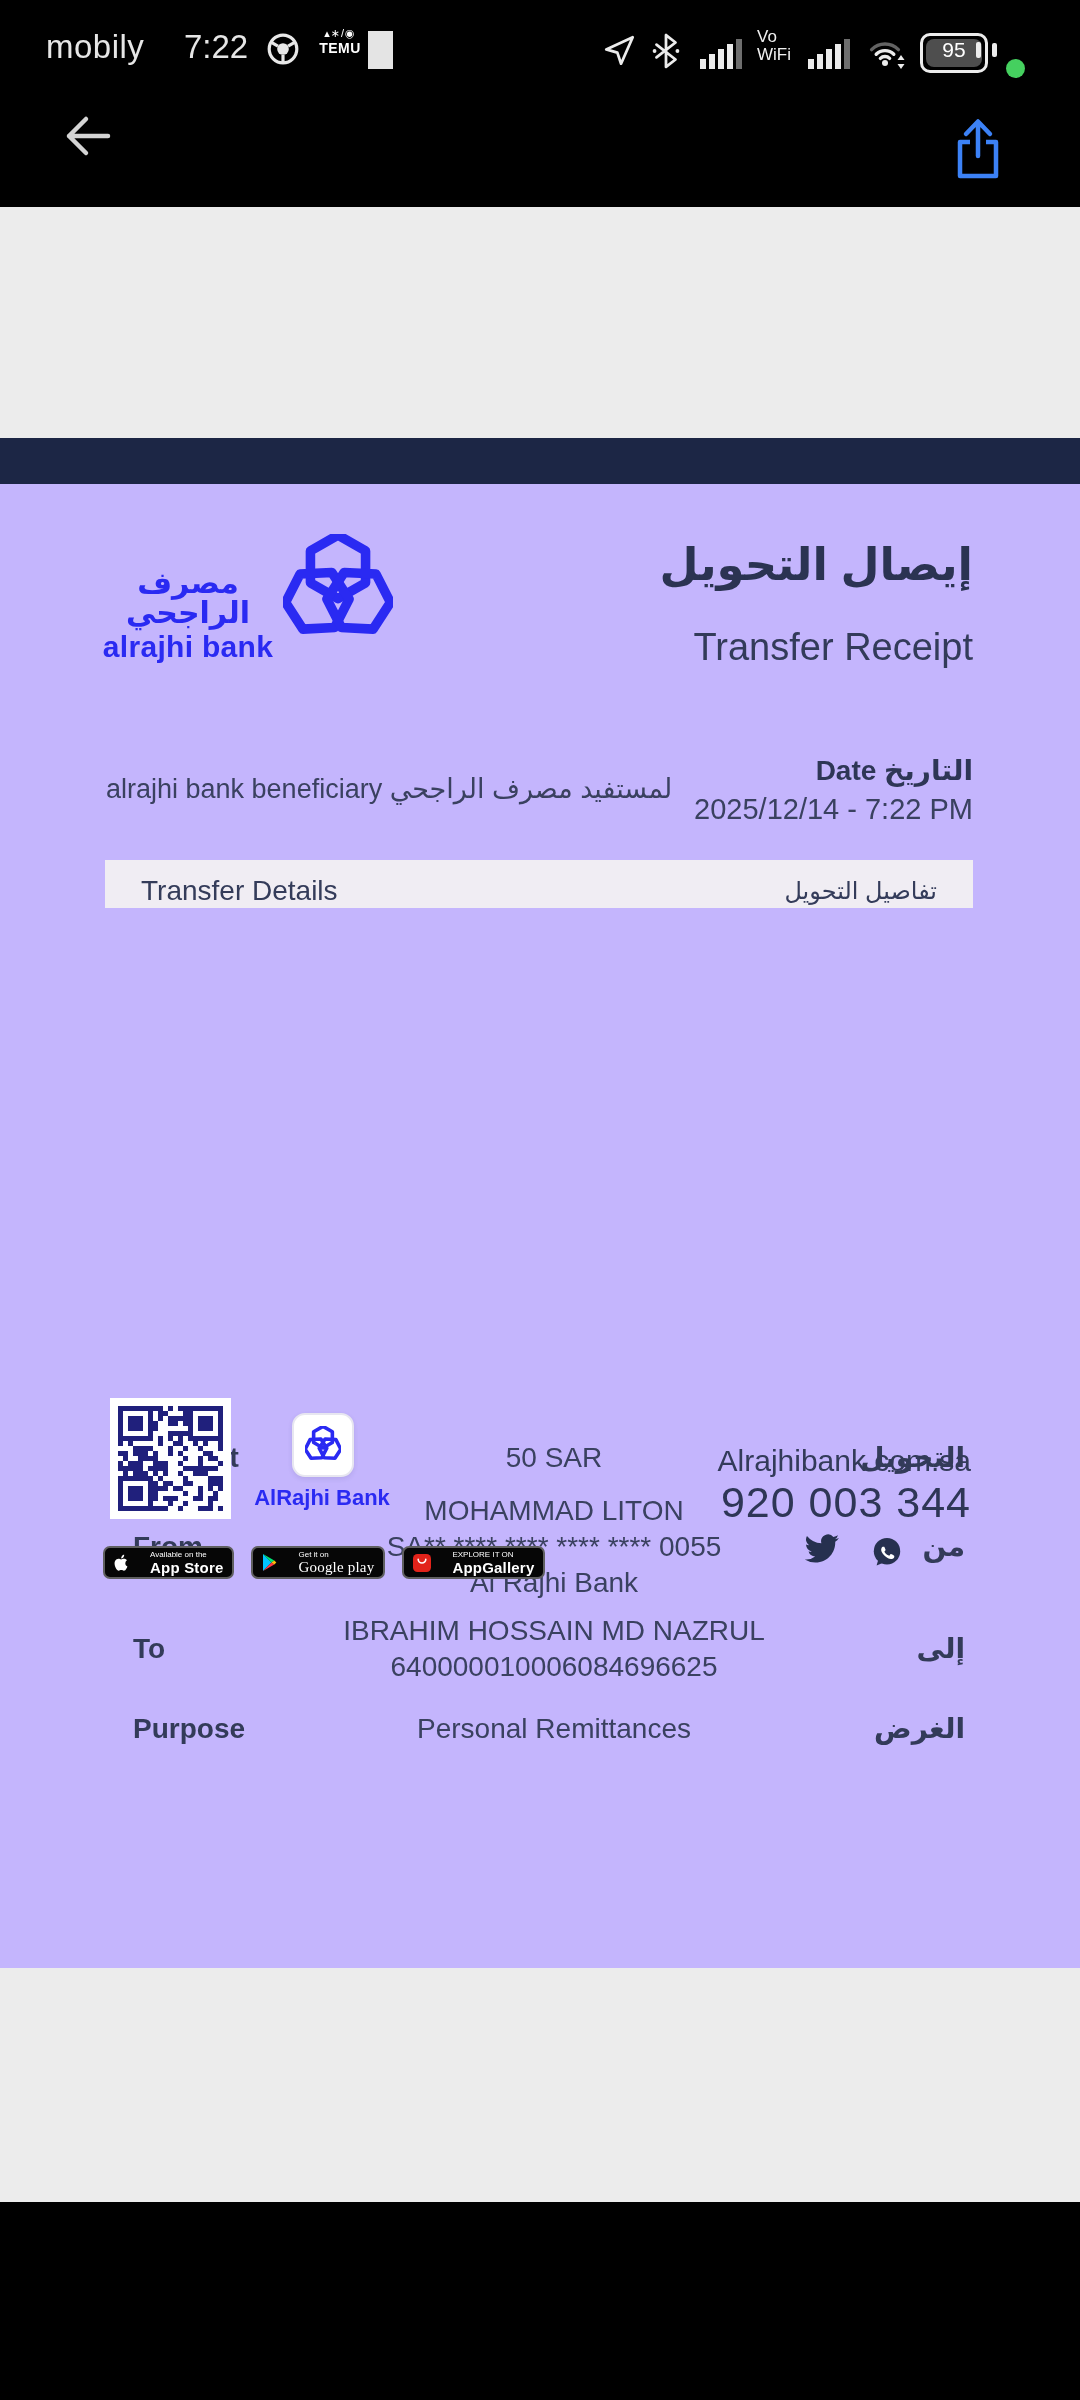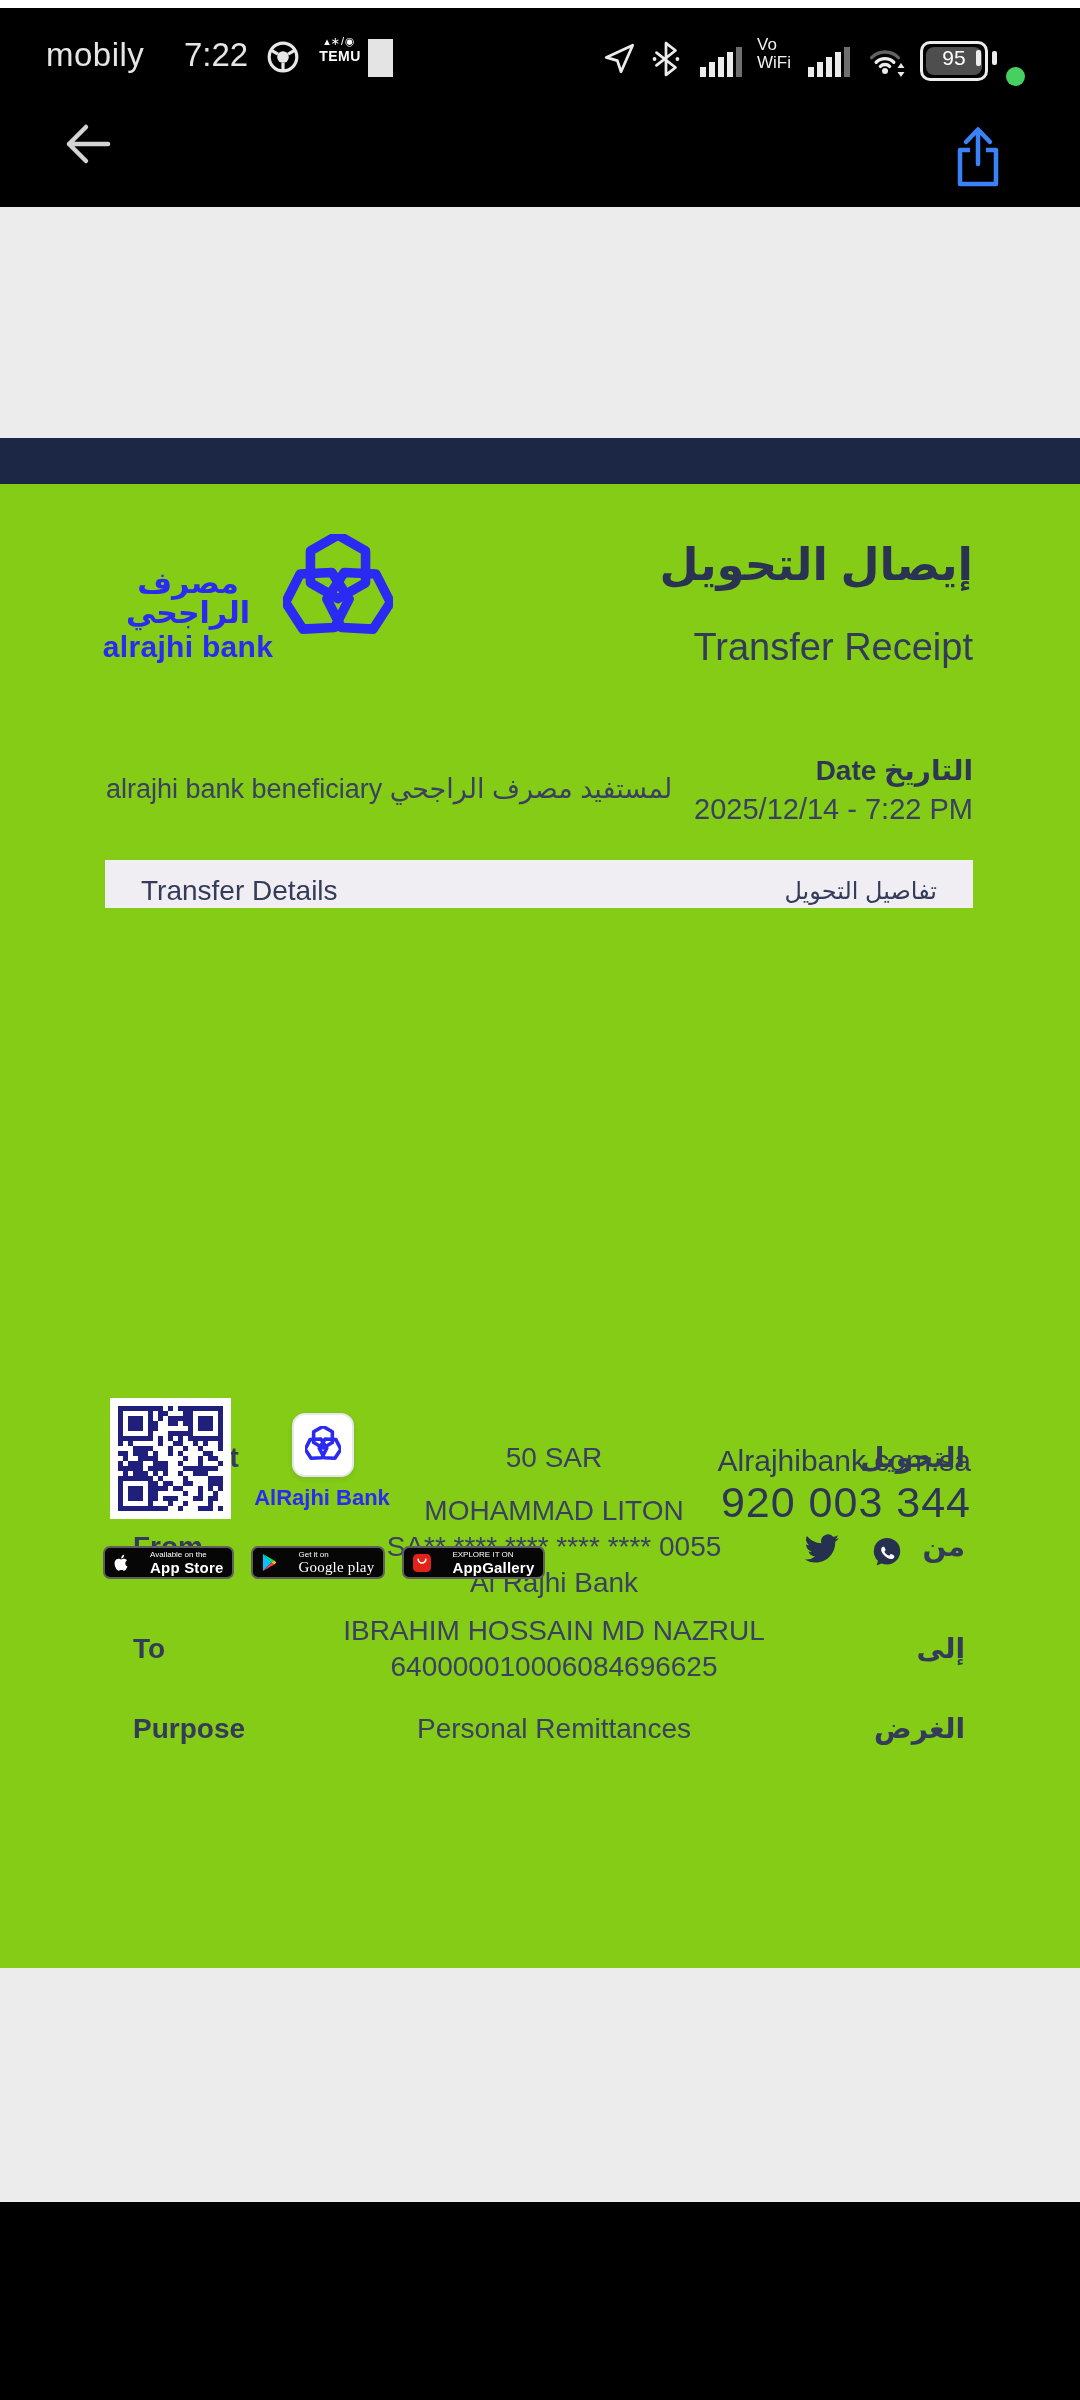--- a/index.html
+++ b/index.html
@@ -1,21 +1,21 @@
 <!DOCTYPE html>
 <html><head>
 <meta charset="utf-8">
 <style>
   html,body{margin:0;padding:0;}
   body{width:1080px;height:2400px;position:relative;background:#ffffff;
        font-family:"Liberation Sans","DejaVu Sans",sans-serif;overflow:hidden;}
   .abs{position:absolute;}
 
   
-  .top-black{left:0;top:8px;width:1080px;height:207px;background:#000;}
+  .top-black{left:0;top:0;width:1080px;height:207px;background:#000;}
   .status-row{left:0;top:18px;width:1080px;height:66px;color:#e6e6e6;}
   .carrier{left:46px;top:10px;font-size:33px;font-weight:500;letter-spacing:.5px;}
   .clock{left:184px;top:10px;font-size:33px;font-weight:500;}
   .browser-ic{left:266px;top:14px;}
   .temu{left:316px;top:10px;width:48px;text-align:center;color:#fff;line-height:1;}
   .temu .g{font-size:11px;letter-spacing:1px;display:block;}
   .temu .t{font-size:14px;font-weight:700;letter-spacing:.5px;display:block;margin-top:2px;}
   .shot-rect{left:368px;top:13px;width:25px;height:38px;background:#e4e4e4;}
   .nav-ic{top:15px;}
   .vowifi{left:757px;top:10px;color:#f0f0f0;line-height:1;font-weight:500;}
@@ -27,21 +27,21 @@
   .batt-fill{position:absolute;right:4px;top:6px;width:5px;height:16px;background:#ececec;border-radius:2px;}
   .batt-tip{position:absolute;left:992px;top:25px;width:5px;height:14px;background:#ececec;border-radius:2px;}
   .privacy-dot{left:1006px;top:41px;width:19px;height:19px;border-radius:50%;background:#45d05f;}
 
   .appbar-back{left:62px;top:114px;}
   .appbar-share{left:950px;top:116px;}
 
   
   .gray-top{left:0;top:207px;width:1080px;height:231px;background:#ececec;}
   .navy-bar{left:0;top:438px;width:1080px;height:46px;background:#1c2645;}
-  .receipt{left:0;top:484px;width:1080px;height:1484px;background:#84cc16;color:#3a4160;}
+  .receipt{left:0;top:484px;width:1080px;height:1484px;background:#c4b5fd;color:#3a4160;}
   .gray-bottom{left:0;top:1968px;width:1080px;height:234px;background:#ececec;}
   .nav-black{left:0;top:2202px;width:1080px;height:198px;background:#000;}
 
   
   .emblem{left:283px;top:50px;}
   .brand-txt{left:92px;top:84px;width:192px;text-align:center;color:#2a2af2;line-height:1;}
   .brand-ar{font-size:30px;font-weight:700;display:block;}
   .brand-en{font-size:30px;font-weight:700;display:block;margin-top:4px;letter-spacing:.3px;}
   .title-ar{right:107px;top:54px;font-size:45px;font-weight:700;color:#2b3352;}
   .title-en{right:107px;top:142px;font-size:38px;font-weight:500;color:#333b5a;}

